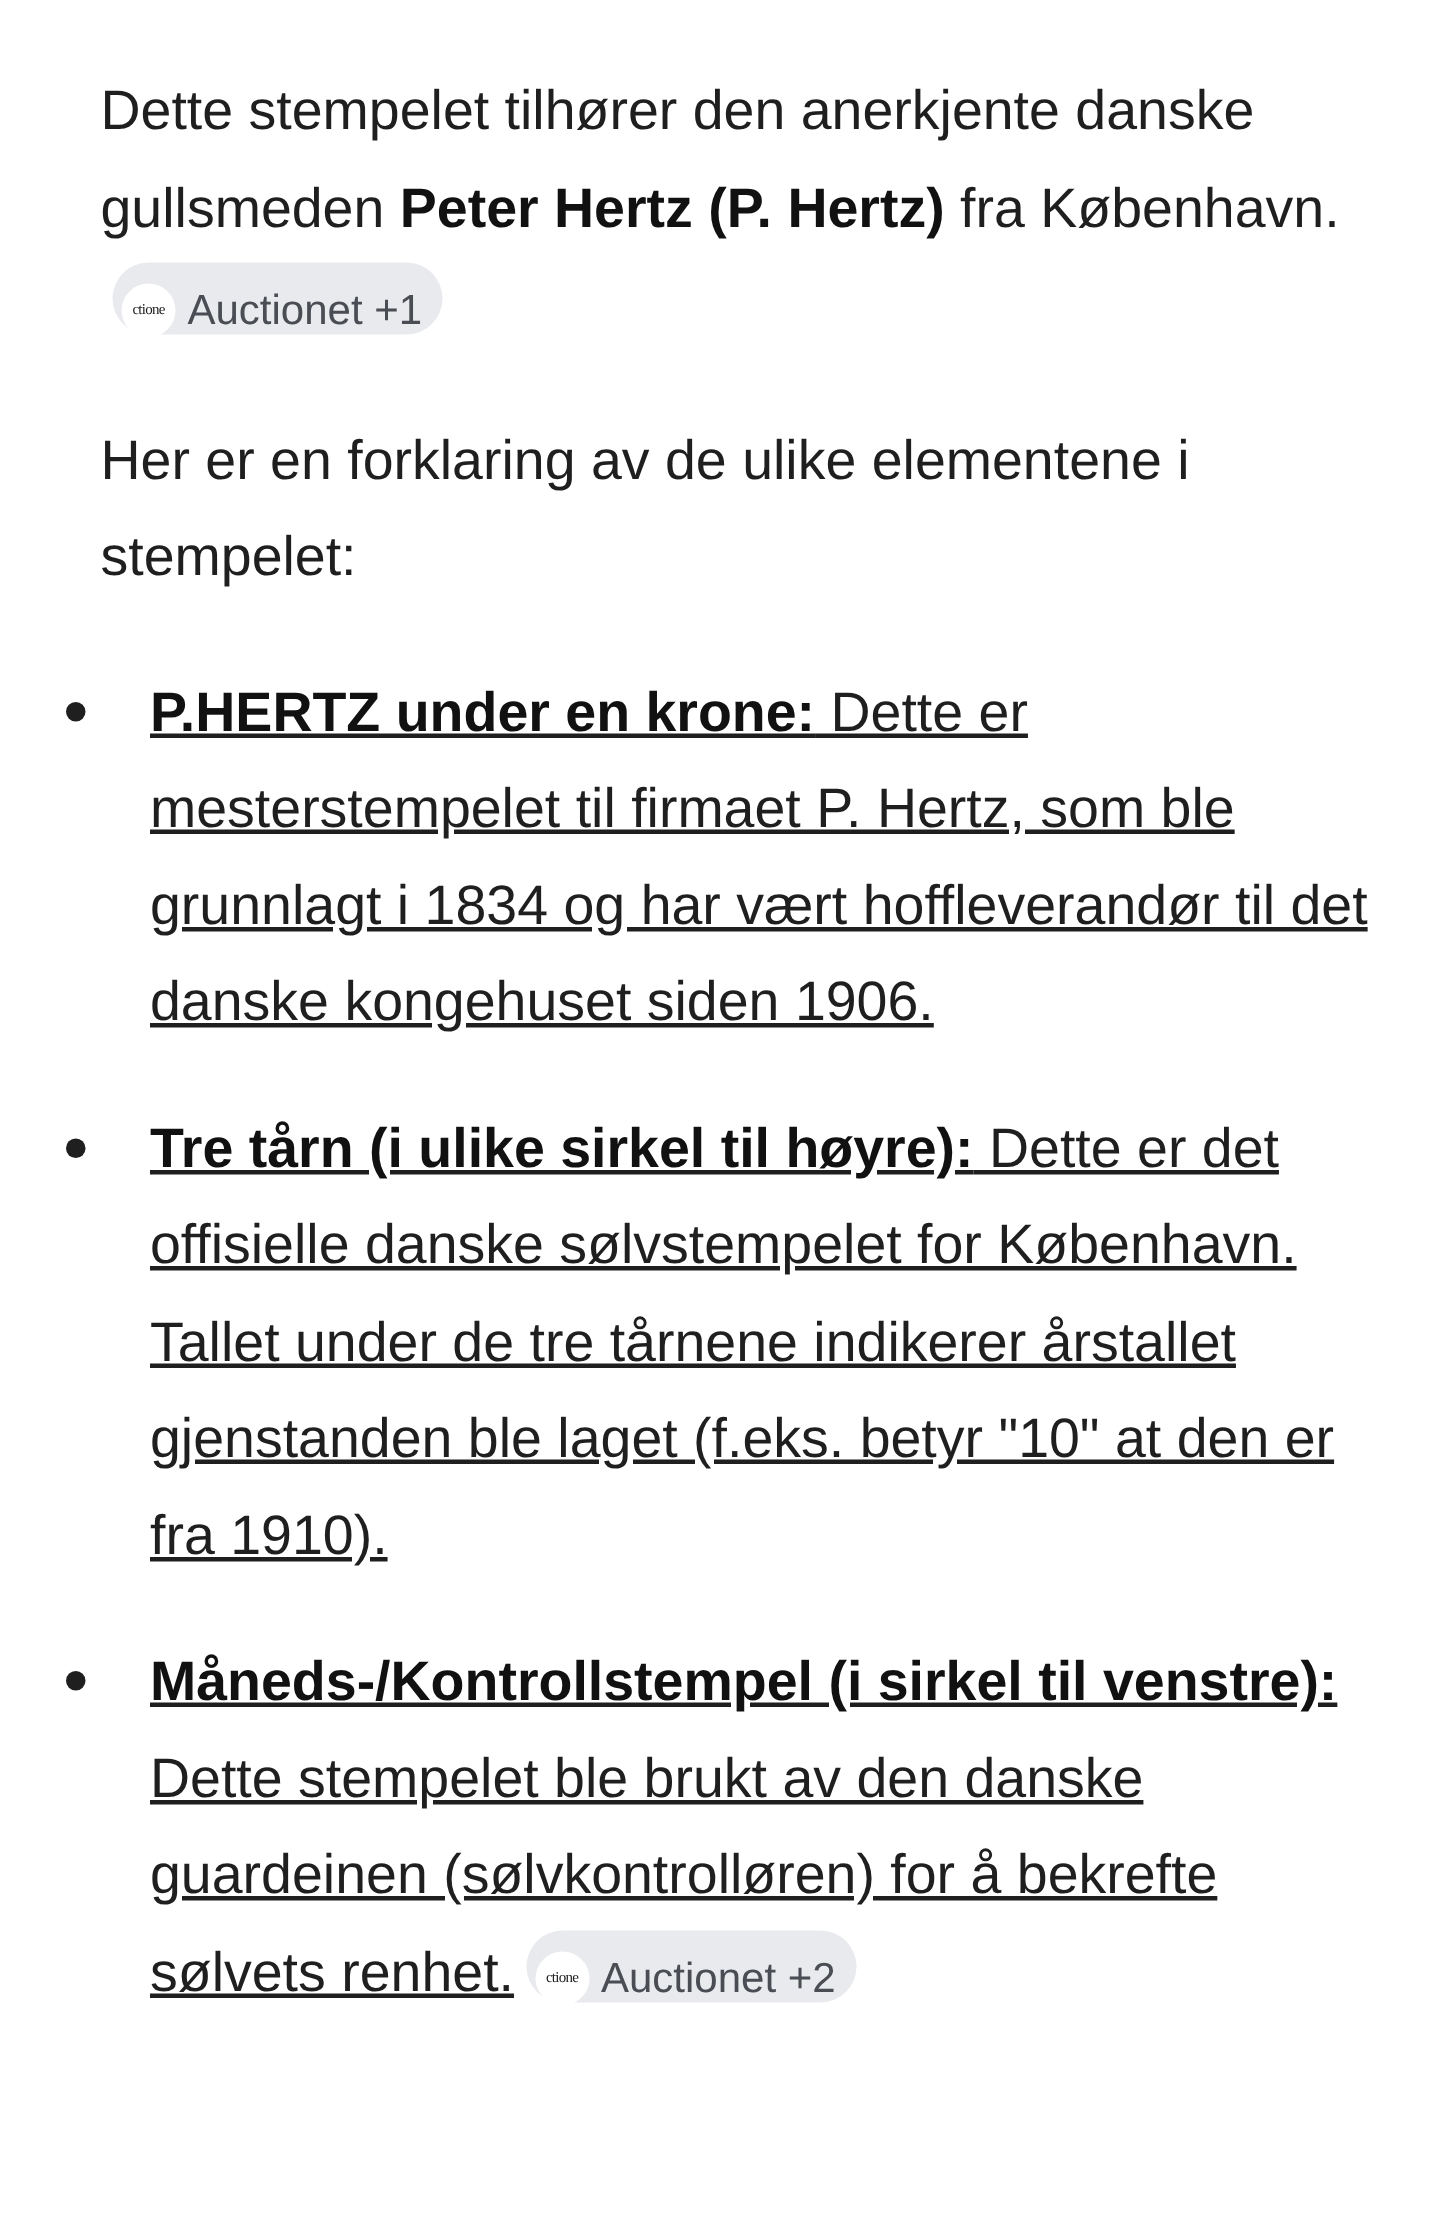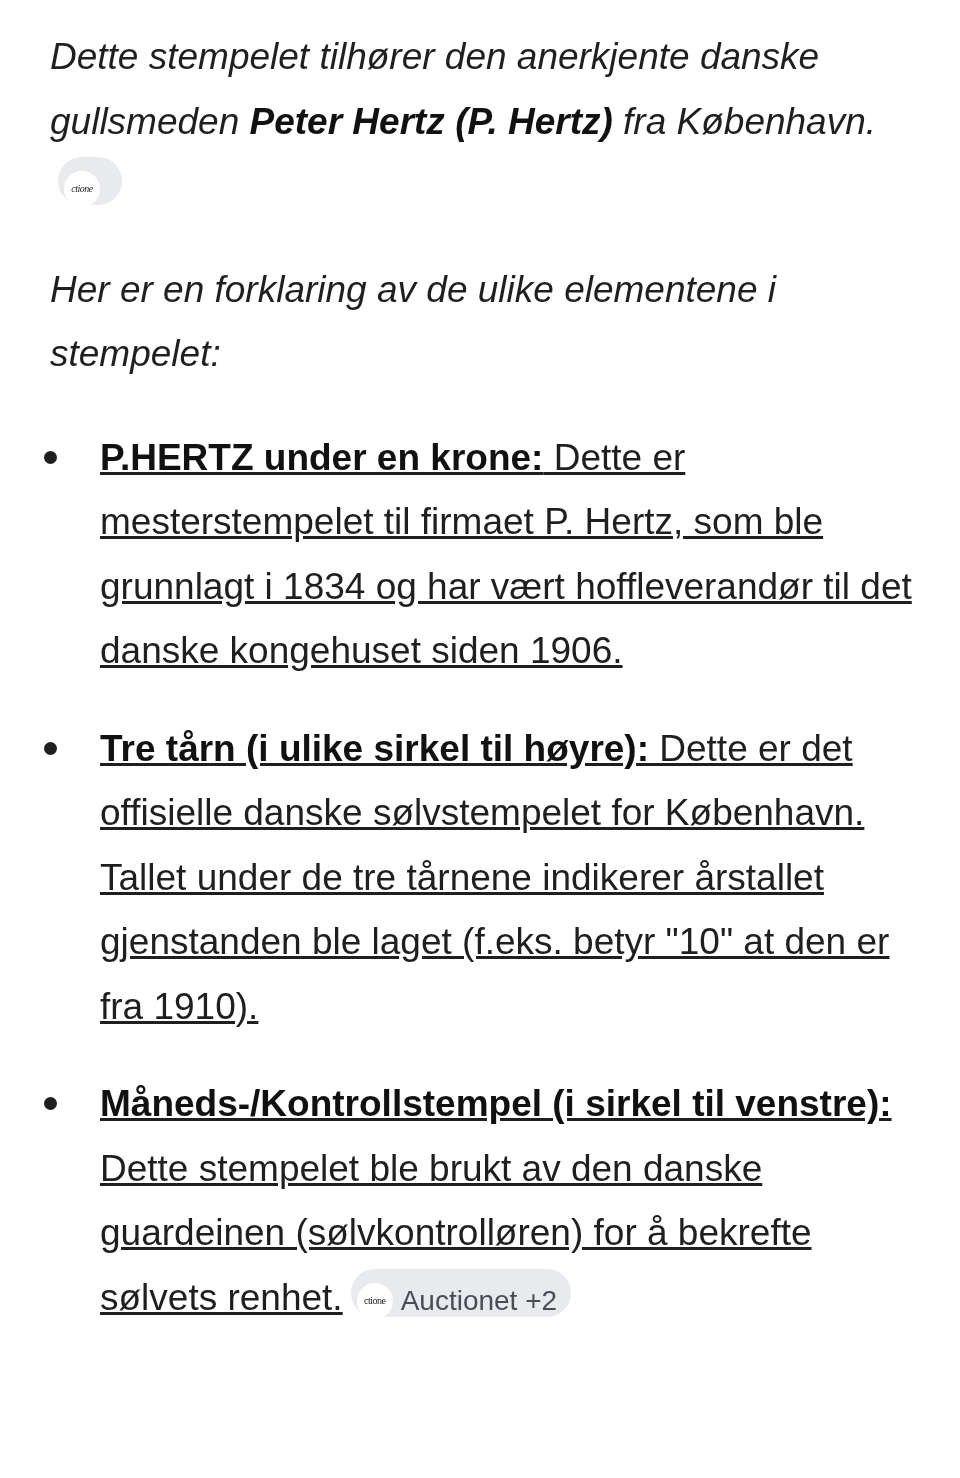--- a/index.html
+++ b/index.html
@@ -4,21 +4,21 @@
   <style>
     * { box-sizing: border-box; margin: 0; padding: 0; }
     html, body { width: 960px; height: 1478px; background: #ffffff; overflow: hidden; }
     body {
       font-family: "Liberation Sans", "DejaVu Sans", sans-serif;
       color: #1f1f1f;
       font-size: 37px;
       line-height: 64.5px;
     }
     .content { position: absolute; left: 50px; top: 25px; width: 880px; }
-    p.para { margin: 0; font-style: italic; }
+    p.para { margin: 17px; }
     p.para + p.para { margin-top: 39px; }
     b { font-weight: 700; color: #111; }
     .chip {
       display: inline-flex;
       align-items: center;
       height: 48px;
       padding: 16px 14px 0 6px;
       margin-left: 8px;
       border-radius: 24px;
       background: #e9eaee;
@@ -43,20 +43,21 @@
       width: 13px; height: 13px; border-radius: 50%;
       background: #1f1f1f;
     }
   </style>
 </head>
 <body>
 
 <div class="content">
   <p class="para"><span>Dette stempelet tilhører den anerkjente danske gullsmeden </span><b>Peter Hertz (P. Hertz)</b><span> fra København.</span><span class="chip">
         <span class="chip-icon">ctione</span>
+        <span class="chip-label">Auctionet +1</span>
       </span></p>
 
   <p class="para">Her er en forklaring av de ulike elementene i stempelet:</p>
 
   <ul class="list">
     <li>
       <span class="bullet"></span>
       <b>P.HERTZ under en krone:</b><span> Dette er mesterstempelet til firmaet P. Hertz, som ble grunnlagt i 1834 og har vært hoffleverandør til det danske kongehuset siden 1906.</span>
     </li>
     <li>

